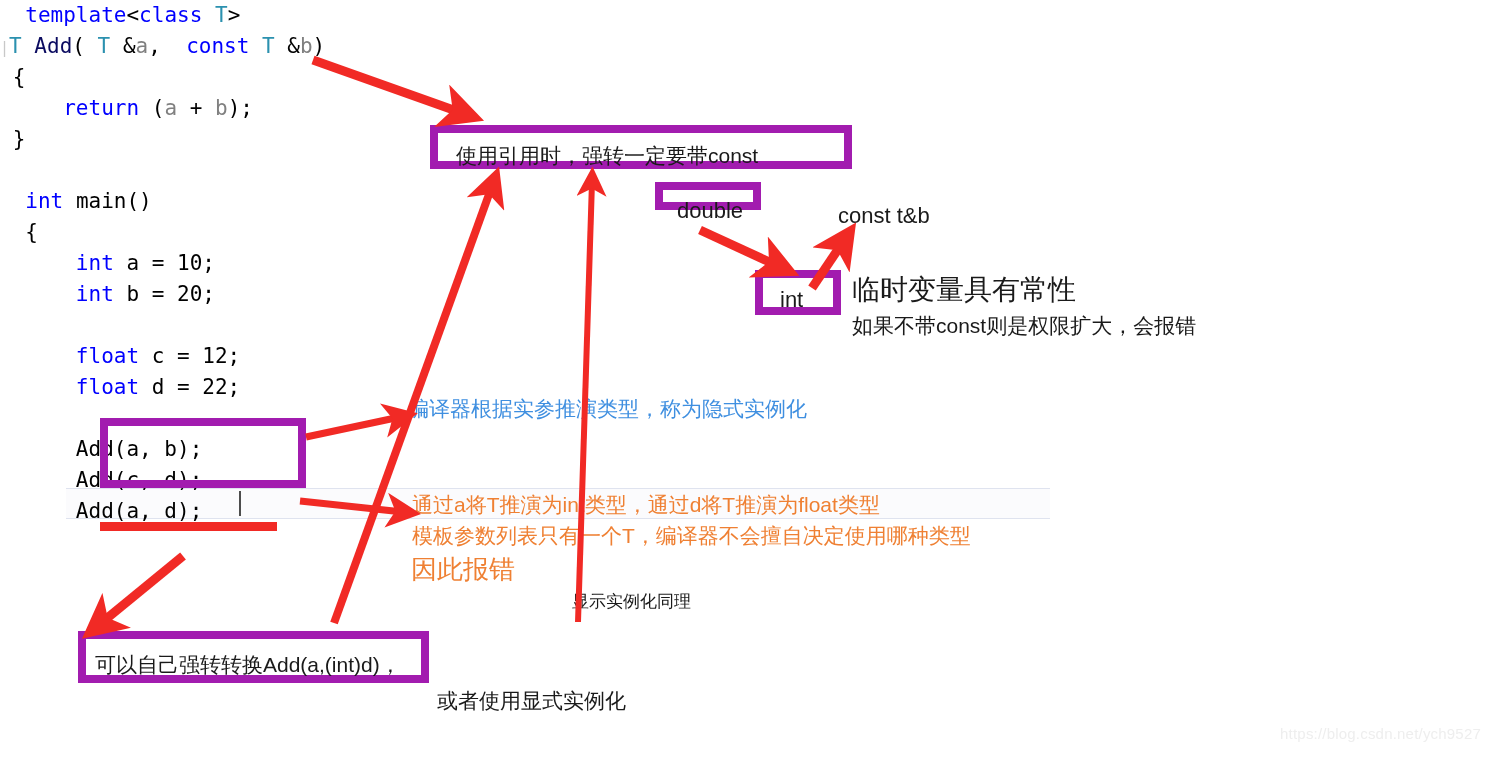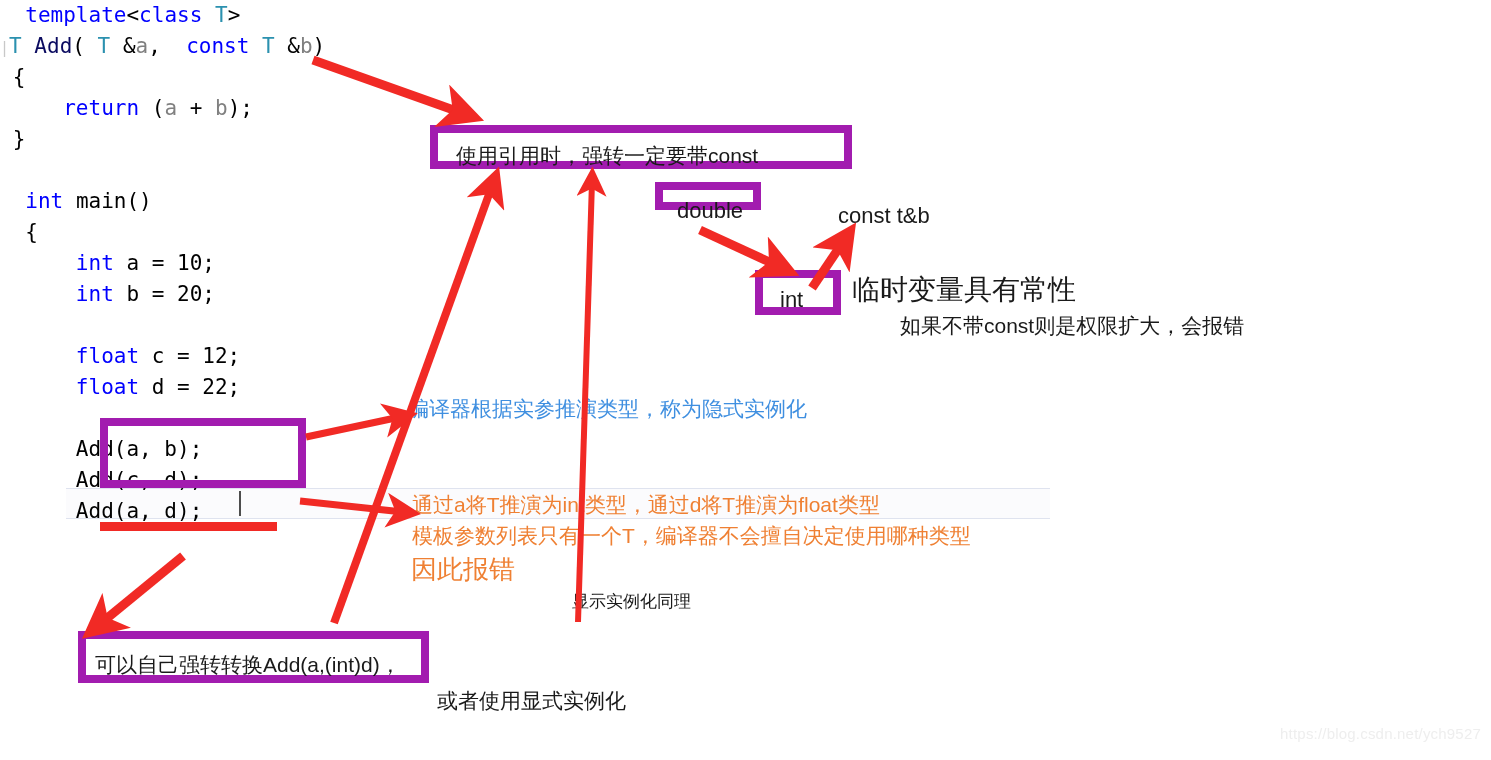--- a/index.html
+++ b/index.html
@@ -135,21 +135,21 @@
   </div>
 
   <div class="rbox" style="left:78px; top:631px; width:351px; height:52px;padding-left:6px;">
     <span class="note" style="left:9px; top:12px; font-size:21px; position:absolute;">可以自己强转转换Add(a,(int)d)，</span>
   </div>
 
   <span class="note" style="left:838px; top:203px; font-size:22px;">const t&amp;b</span>
 
   <span class="note" style="left:852px; top:271px; font-size:28px;">临时变量具有常性</span>
 
-  <span class="note" style="left:900px; top:312px; font-size:21px;">如果不带const则是权限扩大，会报错</span>
+  <span class="note" style="left:852px; top:312px; font-size:21px;">如果不带const则是权限扩大，会报错</span>
 
   <span class="note note-blue" style="left:408px; top:395px; font-size:21px;">编译器根据实参推演类型，称为隐式实例化</span>
 
   <span class="note note-orange" style="left:412px; top:491px; font-size:21px;">通过a将T推演为int类型，通过d将T推演为float类型</span>
 
   <span class="note note-orange" style="left:412px; top:522px; font-size:21px;">模板参数列表只有一个T，编译器不会擅自决定使用哪种类型</span>
 
   <span class="note note-orange" style="left:396px; top:552px; font-size:26px;margin-left:15px;">因此报错</span>
 
   <span class="note" style="left:572px; top:590px; font-size:17px;">显示实例化同理</span>

